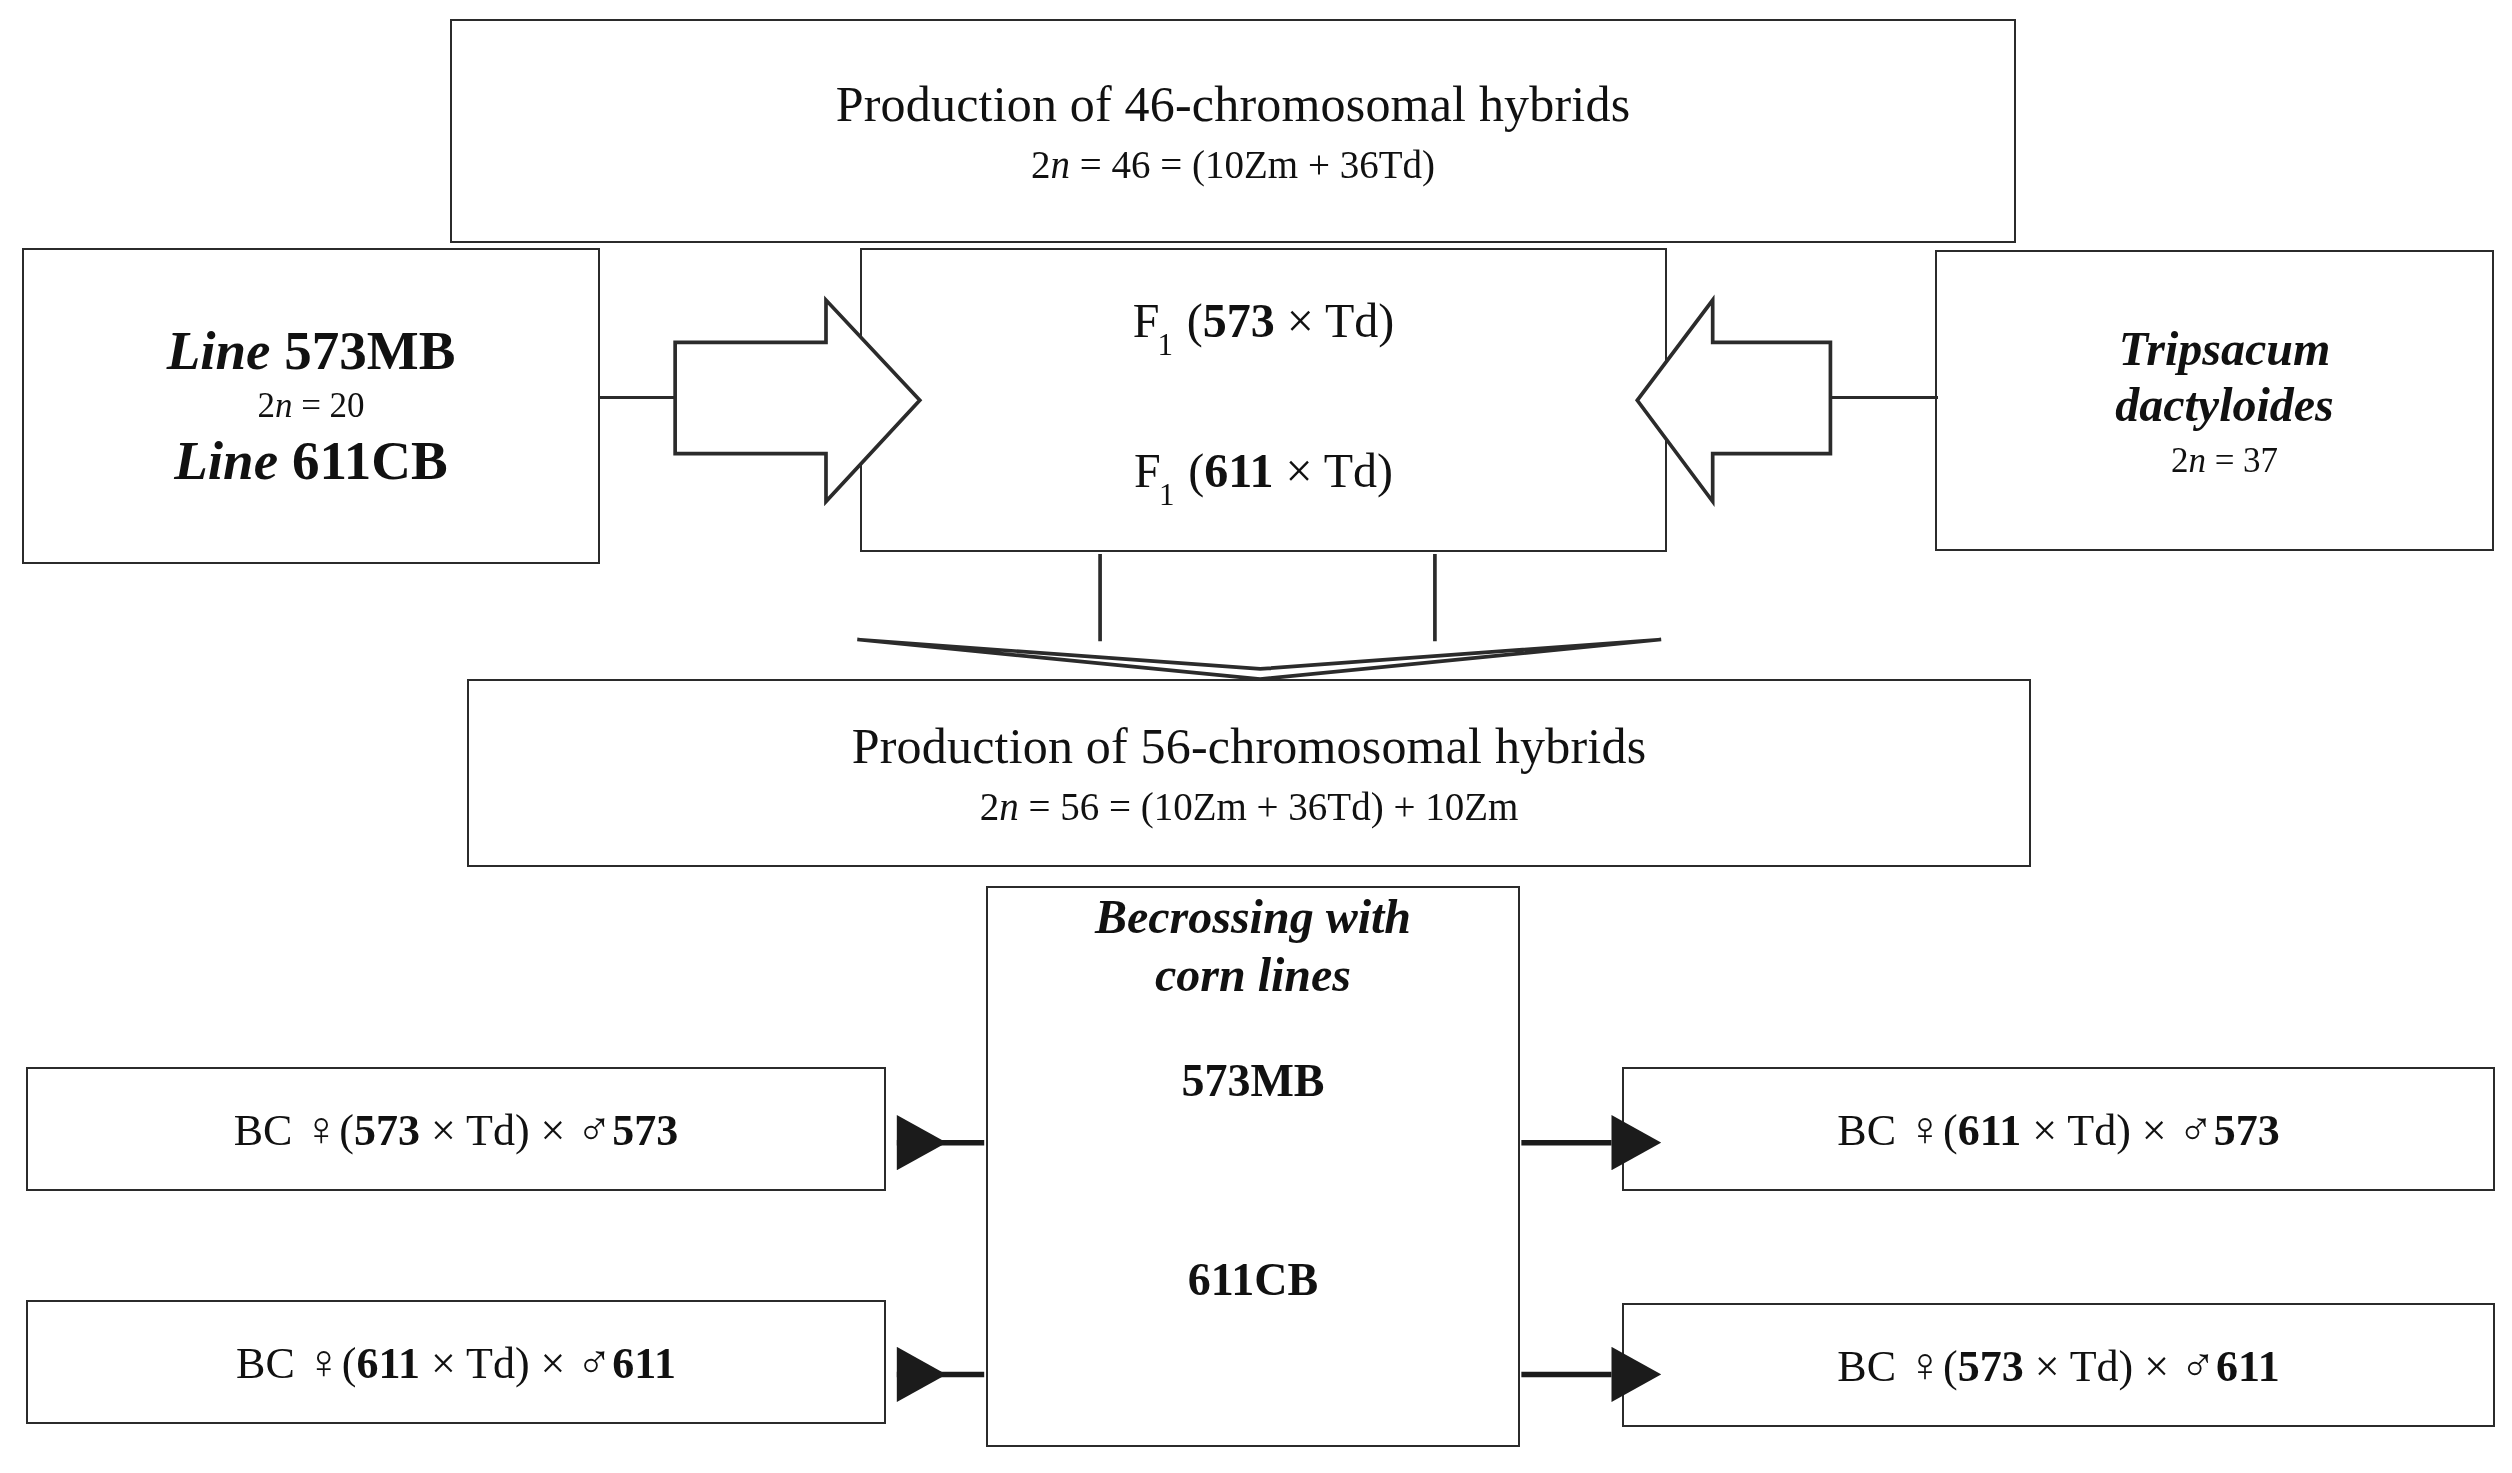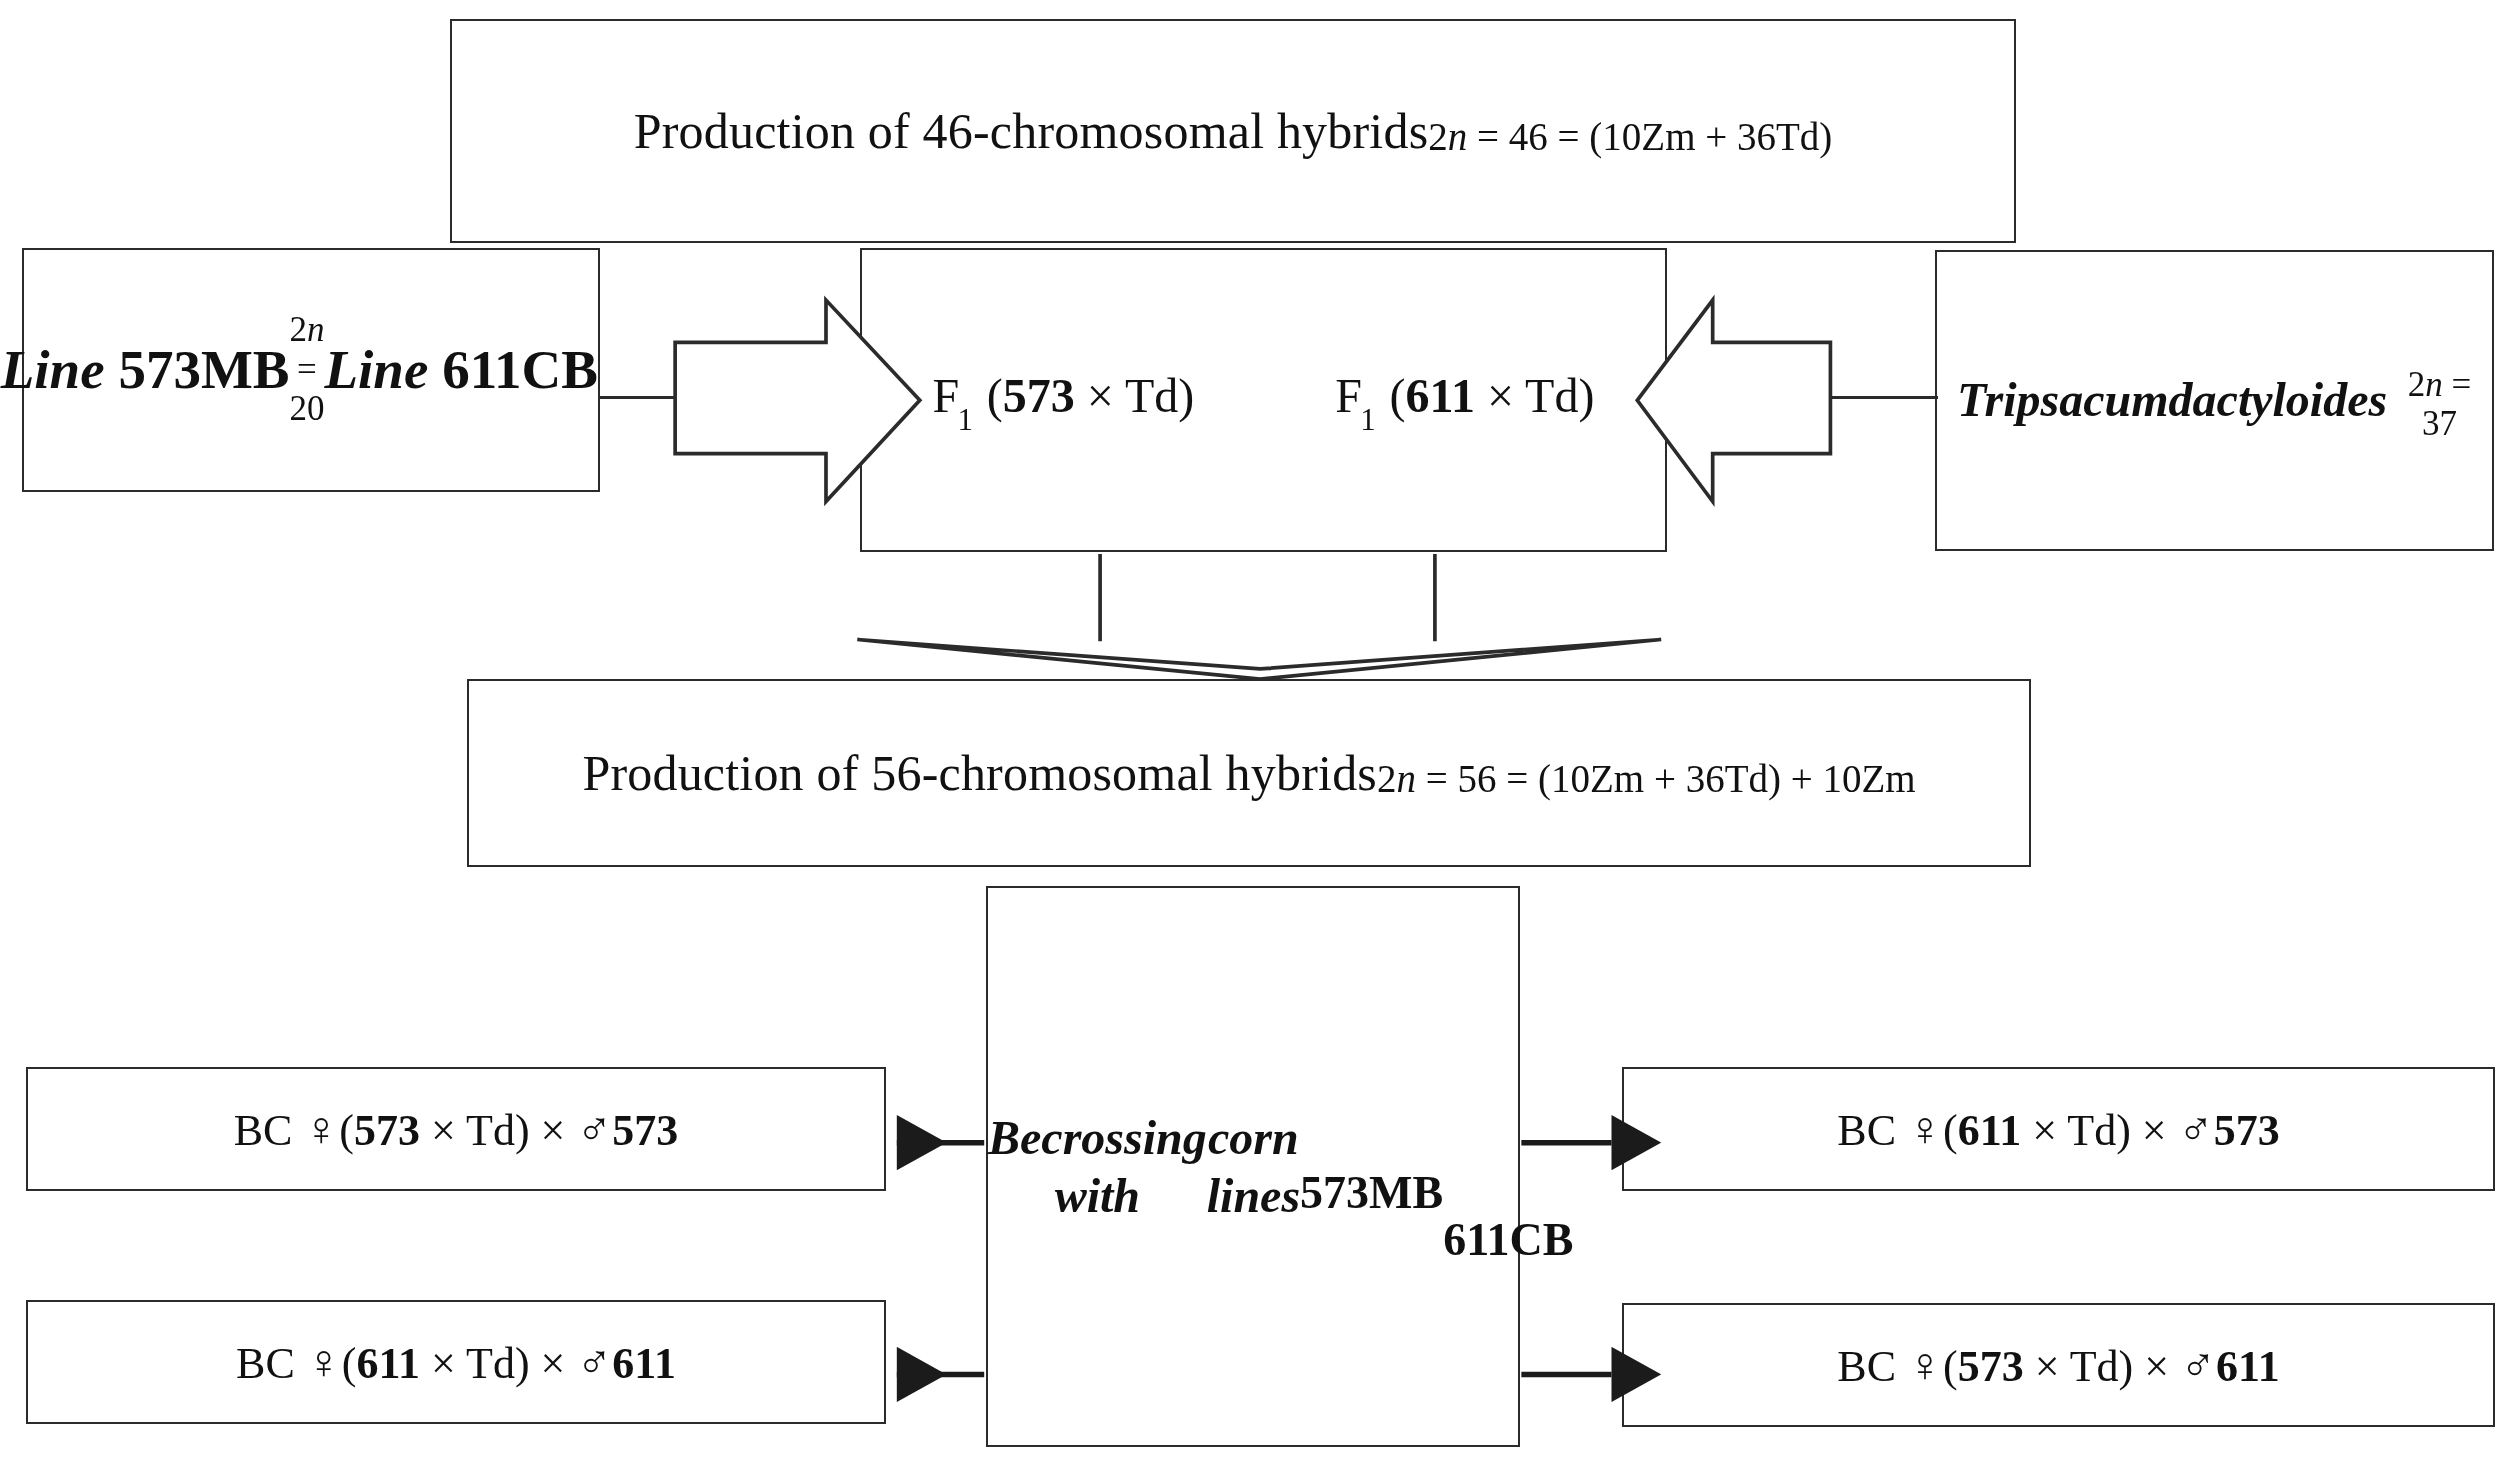--- a/index.html
+++ b/index.html
@@ -15,21 +15,21 @@
     font-family: "Liberation Serif", "DejaVu Serif", serif;
     color: #111111;
     overflow: hidden;
   }
   .box {
     position: absolute;
     box-sizing: border-box;
     border: 2.8px solid #2b2b2b;
     background: #ffffff;
     display: flex;
-    flex-direction: row;
+    flex-direction: column;
     align-items: center;
     justify-content: center;
     text-align: center;
     line-height: 1.12;
   }
   
   #box-top46 {
     left: 450px; top: 19.3px; width: 1566px; height: 224px;
   }
   .title-line {
@@ -38,22 +38,22 @@
   }
   .formula-line {
     font-size: 39px;
     margin-top: 11px;
   }
   .it { font-style: italic; }
   .bd { font-weight: bold; }
 
   
   #box-lines {
-    left: 22px; top: 248px; width: 578px; height: 244px;
-    justify-content: flex-end;
+    left: 22px; top: 248px; width: 578px; height: 316px;
+    justify-content: center;
   }
   .line-name {
     font-size: 55px;
     white-space: nowrap;
   }
   .line-name .lbl { font-style: italic; font-weight: bold; }
   .line-name .code { font-weight: bold; font-style: normal; }
   .line-2n {
     font-size: 35px;
     margin: 3.7px 0 5.5px 0;

